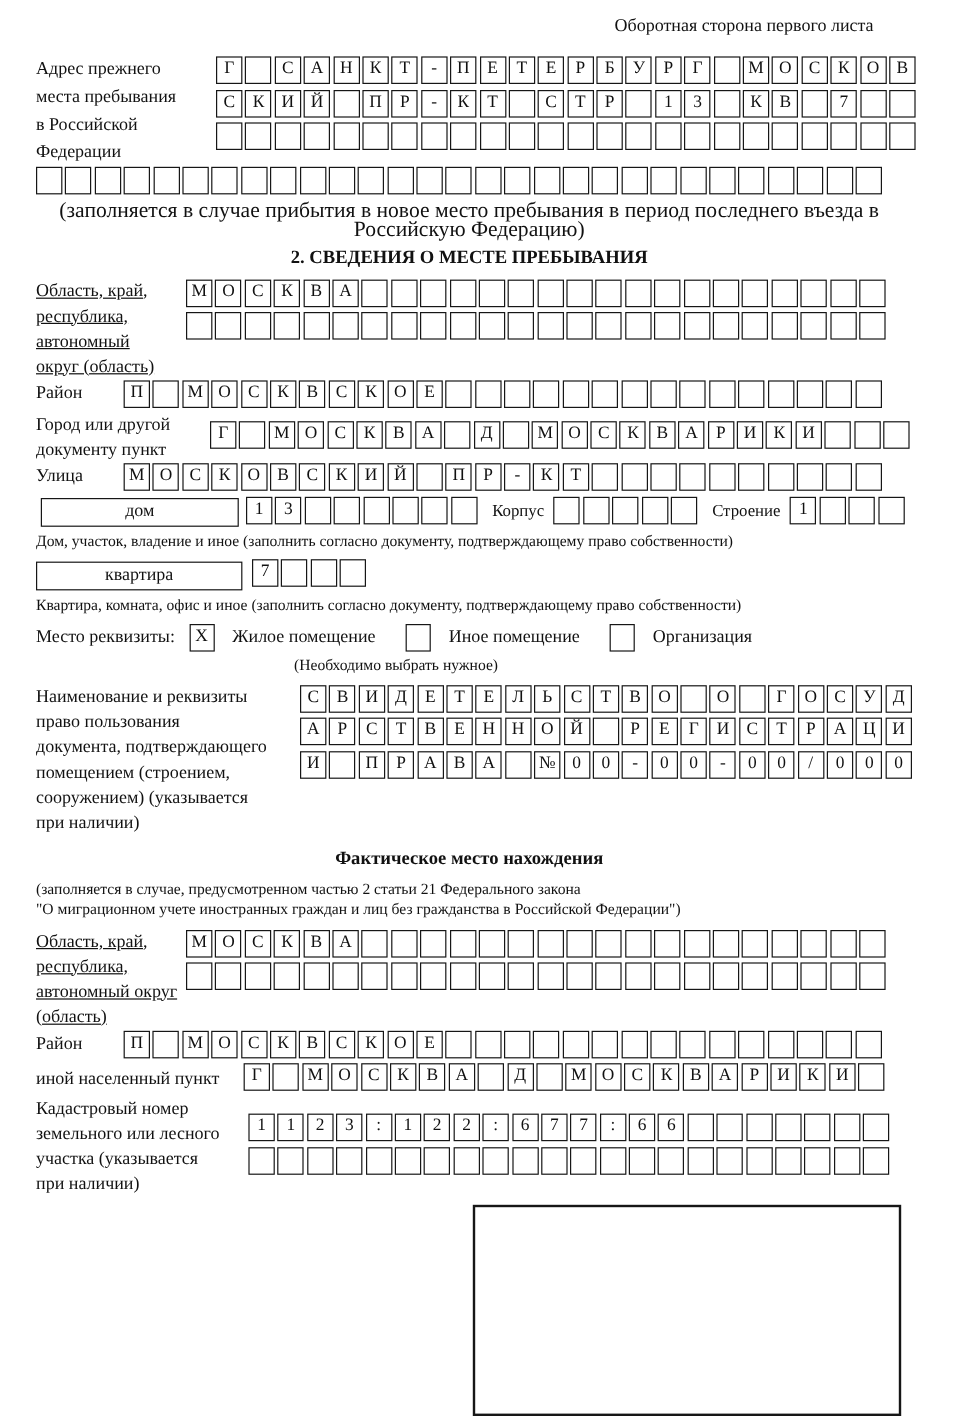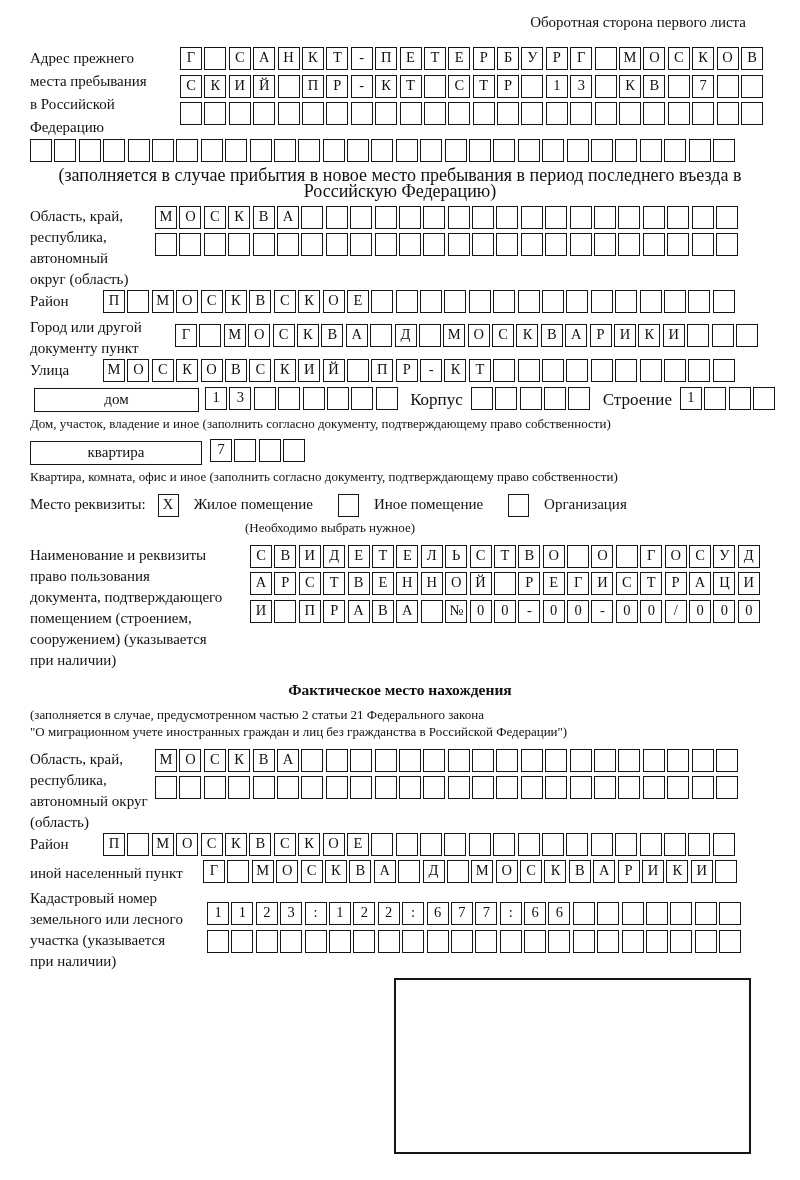--- a/index.html
+++ b/index.html
@@ -1,30 +1,30 @@
 <!DOCTYPE html>
 <html><head>
 <meta charset="utf-8">
 <style>
   html,body { margin:0; padding:0; background:#ffffff; }
   body {
     width:800px; height:1180px;
     font-family:"Liberation Serif","DejaVu Serif",serif;
     color:#111; overflow:hidden;
   }
-  .page { box-sizing:border-box; width:800px; height:1180px; padding:14px 30px 0 30px; }
+  .page { box-sizing:border-box; width:800px; height:1180px; padding:14px 48px 0 30px; }
 
   .header-note { text-align:right; font-size:15px; padding-right:24px; }
 
   .flexrow { display:flex; align-items:flex-start; }
   .flexrow.vcenter { align-items:center; }
 
   .lbl { font-size:15px; line-height:21px; flex:0 0 auto; }
   .lbl.lh23 { line-height:23px; }
-  .w150 { width:150px; } .w125 { width:125px; } .w73 { width:73px; }
+  .w150 { width:150px; } .w125 { width:125px;text-decoration:underline; } .w73 { width:73px; }
   .w145 { width:145px; } .w173 { width:173px; } .w220 { width:220px; } .w177 { width:177px; }
 
   .boxrow { white-space:nowrap; height:23px; margin-bottom:4.5px; line-height:0; }
   .cbox {
     display:inline-block; box-sizing:border-box;
     width:22px; height:23px; border:1.6px solid #161616;
     margin-right:2.4px; text-align:center;
     font-size:14.5px; line-height:19px; vertical-align:top;
     font-family:"Liberation Serif","DejaVu Serif",serif;
   }
@@ -34,21 +34,21 @@
   .caption.center { text-align:center; font-size:18px; }
 
   .sec-title { text-align:center; font-weight:bold; font-size:15.5px; margin:3px 0 9px 0; }
 
   .field-rect {
     box-sizing:border-box; border:1.6px solid #161616; height:24px;
     text-align:center; font-size:15px; line-height:21px; flex:0 0 auto;
   }
   .rect165 { width:165px; margin-left:4px; margin-right:6px; }
   .rect200 { width:172px; margin-left:0; margin-right:8px; }
-  .inline-lbl { font-size:17px; line-height:24px; margin:0 8px 0 10px; flex:0 0 auto; }
+  .inline-lbl { font-size:14px; line-height:24px; margin:0 8px 0 10px; flex:0 0 auto; }
   .dom-row, .kv-row { margin-bottom:2px; }
 
   .mesto-row { margin-top:7px; font-size:15px; line-height:24px; white-space:nowrap; }
   .mesto-row .cbox { width:21px; height:23px; vertical-align:middle; margin-left:8px; }
   .mesto-row .cbox.gap2 { margin-left:21px; }
   .opt-lbl { margin-left:9px; }
   .hint { font-size:13px; margin:3px 0 9px 215px; }
 
   .doc-block { margin-top:5px; }
 
@@ -66,31 +66,32 @@
 
 <div class="page">
 
   <div class="header-note">Оборотная сторона первого листа</div>
 
   <div class="flexrow sec1">
     <div class="lbl lh23 w150">
         <div>Адрес прежнего</div>
         <div>места пребывания</div>
         <div>в Российской</div>
-        <div>Федерацию</div>
+        <div>Федерации</div>
       </div>
     <div>
       <div class="boxrow"><span class="cbox">Г</span><span class="cbox"></span><span class="cbox">С</span><span class="cbox">А</span><span class="cbox">Н</span><span class="cbox">К</span><span class="cbox">Т</span><span class="cbox">-</span><span class="cbox">П</span><span class="cbox">Е</span><span class="cbox">Т</span><span class="cbox">Е</span><span class="cbox">Р</span><span class="cbox">Б</span><span class="cbox">У</span><span class="cbox">Р</span><span class="cbox">Г</span><span class="cbox"></span><span class="cbox">М</span><span class="cbox">О</span><span class="cbox">С</span><span class="cbox">К</span><span class="cbox">О</span><span class="cbox">В</span></div>
       <div class="boxrow"><span class="cbox">С</span><span class="cbox">К</span><span class="cbox">И</span><span class="cbox">Й</span><span class="cbox"></span><span class="cbox">П</span><span class="cbox">Р</span><span class="cbox">-</span><span class="cbox">К</span><span class="cbox">Т</span><span class="cbox"></span><span class="cbox">С</span><span class="cbox">Т</span><span class="cbox">Р</span><span class="cbox"></span><span class="cbox">1</span><span class="cbox">3</span><span class="cbox"></span><span class="cbox">К</span><span class="cbox">В</span><span class="cbox"></span><span class="cbox">7</span><span class="cbox"></span><span class="cbox"></span></div>
       <div class="boxrow"><span class="cbox"></span><span class="cbox"></span><span class="cbox"></span><span class="cbox"></span><span class="cbox"></span><span class="cbox"></span><span class="cbox"></span><span class="cbox"></span><span class="cbox"></span><span class="cbox"></span><span class="cbox"></span><span class="cbox"></span><span class="cbox"></span><span class="cbox"></span><span class="cbox"></span><span class="cbox"></span><span class="cbox"></span><span class="cbox"></span><span class="cbox"></span><span class="cbox"></span><span class="cbox"></span><span class="cbox"></span><span class="cbox"></span><span class="cbox"></span></div>
     </div>
   </div>
   <div class="boxrow"><span class="cbox"></span><span class="cbox"></span><span class="cbox"></span><span class="cbox"></span><span class="cbox"></span><span class="cbox"></span><span class="cbox"></span><span class="cbox"></span><span class="cbox"></span><span class="cbox"></span><span class="cbox"></span><span class="cbox"></span><span class="cbox"></span><span class="cbox"></span><span class="cbox"></span><span class="cbox"></span><span class="cbox"></span><span class="cbox"></span><span class="cbox"></span><span class="cbox"></span><span class="cbox"></span><span class="cbox"></span><span class="cbox"></span><span class="cbox"></span><span class="cbox"></span><span class="cbox"></span><span class="cbox"></span><span class="cbox"></span><span class="cbox"></span></div>
   <div class="caption center">(заполняется в случае прибытия в новое место пребывания в период последнего въезда в Российскую Федерацию)</div>
 
+  <div class="sec-title">2. СВЕДЕНИЯ О МЕСТЕ ПРЕБЫВАНИЯ</div>
 
   <div class="flexrow">
     <div class="lbl w125">
         <div>Область, край,</div>
         <div>республика,</div>
         <div>автономный</div>
         <div>округ (область)</div>
       </div>
     <div>
       <div class="boxrow"><span class="cbox">М</span><span class="cbox">О</span><span class="cbox">С</span><span class="cbox">К</span><span class="cbox">В</span><span class="cbox">А</span><span class="cbox"></span><span class="cbox"></span><span class="cbox"></span><span class="cbox"></span><span class="cbox"></span><span class="cbox"></span><span class="cbox"></span><span class="cbox"></span><span class="cbox"></span><span class="cbox"></span><span class="cbox"></span><span class="cbox"></span><span class="cbox"></span><span class="cbox"></span><span class="cbox"></span><span class="cbox"></span><span class="cbox"></span><span class="cbox"></span></div>

